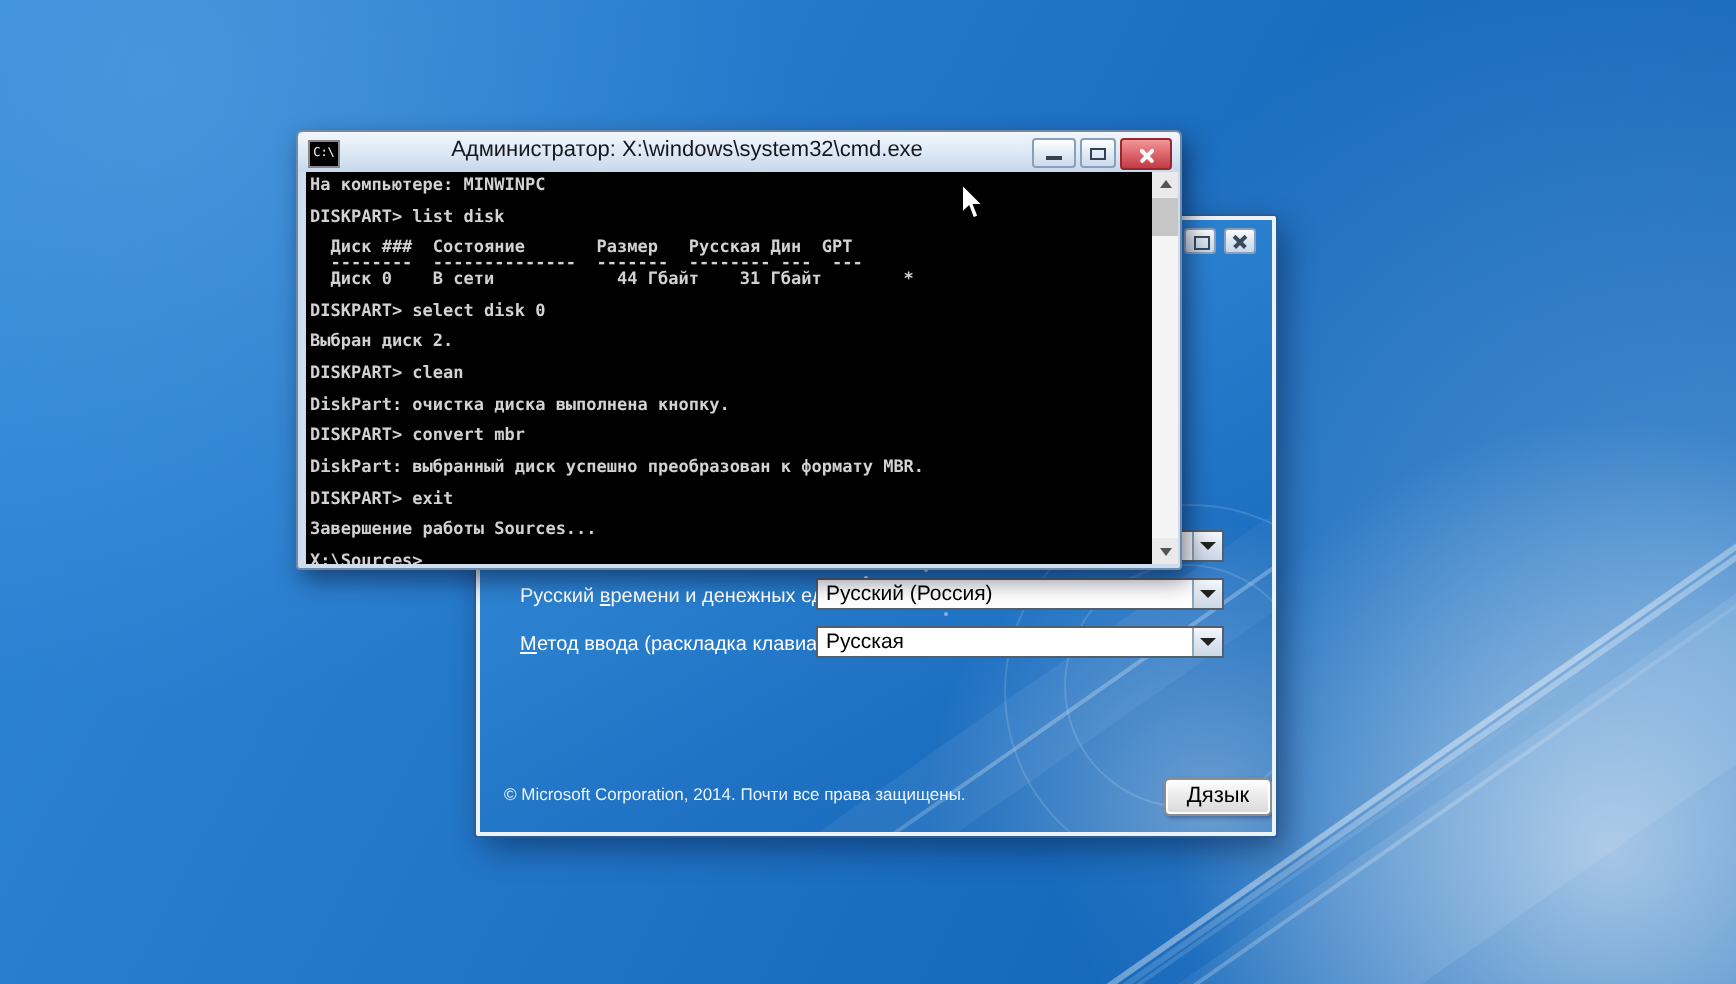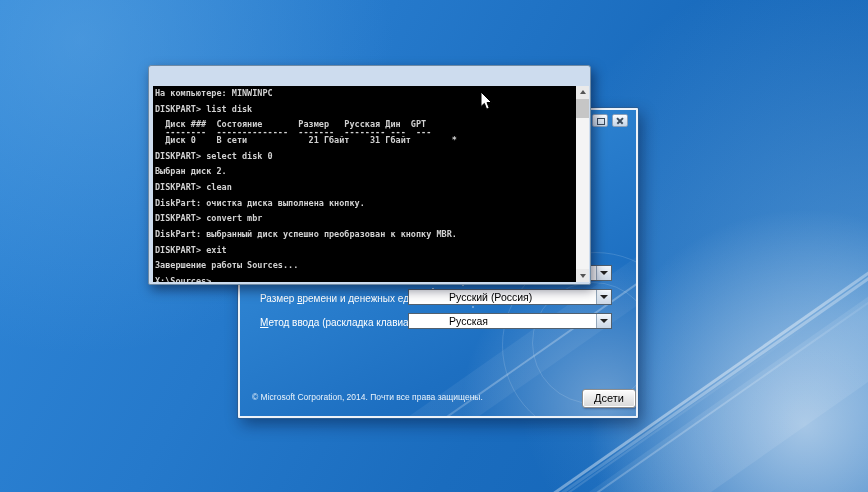--- a/index.html
+++ b/index.html
@@ -25,21 +25,21 @@
       40px 18px 0 rgba(255,255,255,.45), 22px 34px 0 rgba(255,255,255,.6), 52px 6px 0 rgba(255,255,255,.35);}
   .dlg-btn{position:absolute;top:4px;width:16px;height:13px;box-sizing:border-box;border:1px solid #8aa0ba;border-radius:2px;
     background:linear-gradient(#fbfdff, #dde7f2 48%, #c8d7e8);}
   .dlg-btn .sq{position:absolute;left:4px;top:3px;width:6px;height:5px;border:1px solid #3a4a5c;}
   .dlg-btn .xx1,.dlg-btn .xx2{position:absolute;left:3px;top:5px;width:8px;height:1.6px;background:#3a4a5c;}
   .dlg-btn .xx1{transform:rotate(45deg);} .dlg-btn .xx2{transform:rotate(-45deg);}
   .fld-label{position:absolute;left:20px;color:#ffffff;font-size:10px;white-space:nowrap;}
   .fld-label u{text-decoration:underline;}
   .combo{position:absolute;left:168px;width:204px;height:16px;box-sizing:border-box;background:#ffffff;
     border:1px solid #52606e;}
-  .combo .val{position:absolute;left:4px;top:1px;font-size:10.5px;color:#000;white-space:nowrap;margin-left:36px;}
+  .combo .val{position:absolute;left:4px;top:1px;font-size:10.5px;color:#000;white-space:nowrap;}
   .combo .arrow-btn{position:absolute;right:0;top:0;width:15px;height:14px;box-sizing:border-box;
     border-left:1px solid #94a7ba;background:linear-gradient(#f4f8fc, #dde6f0 50%, #ccd8e6);}
   .combo .tri{position:absolute;left:3px;top:5px;width:0;height:0;border-left:4px solid transparent;
     border-right:4px solid transparent;border-top:4px solid #222;}
   .instruction{position:absolute;left:0;top:251px;width:100%;text-align:center;color:#fff;font-size:10px;}
   .copyright{position:absolute;left:12px;top:282px;color:#eaf3fb;font-size:8.5px;}
   .next-btn{position:absolute;left:342px;top:279px;width:54px;height:19px;box-sizing:border-box;
     border:1px solid #8e8e8e;border-radius:3px;background:linear-gradient(#fefefe,#ececec 45%,#d8d8d8);
     box-shadow:inset 0 0 0 1px #fff, 1px 1px 2px rgba(0,0,40,.3);
     font-size:11px;color:#000;text-align:center;line-height:17px;}
@@ -101,62 +101,76 @@
       <span class="xx2"></span>
     </div>
 
     <div class="combo" style="top:155px;">
       <span class="val"></span>
       <span class="arrow-btn">
           <span class="tri"></span>
         </span>
     </div>
 
-    <div class="fld-label" style="top:183px;"><span>Размер </span><u>в</u><span>ремени и денежных единиц:</span></div>
+    <div class="fld-label" style="top:183px;"><span>Русский </span><u>в</u><span>ремени и денежных единиц:</span></div>
     <div class="combo" style="top:179px;">
       <span class="val">Русский (Россия)</span>
       <span class="arrow-btn">
           <span class="tri"></span>
         </span>
     </div>
 
     <div class="fld-label" style="top:207px;"><span></span><u>М</u><span>етод ввода (раскладка клавиатуры):</span></div>
     <div class="combo" style="top:203px;">
       <span class="val">Русская</span>
       <span class="arrow-btn">
           <span class="tri"></span>
         </span>
     </div>
 
     <div class="copyright">© Microsoft Corporation, 2014. Почти все права защищены.</div>
-    <div class="next-btn"><u>Д</u><span>сети</span></div>
+    <div class="next-btn"><u>Д</u><span>язык</span></div>
   </div>
 
   <div class="cmd-window">
+    <div class="cmd-titlebar">
+      <div class="cmd-icon">C:\</div>
+      <div class="cmd-title">Администратор: X:\windows\system32\cmd.exe</div>
+      <div class="tbtn tbtn-min">
+          <span class="dash"></span>
+        </div>
+      <div class="tbtn tbtn-max">
+          <span class="box"></span>
+        </div>
+      <div class="tbtn tbtn-close">
+          <span class="x1"></span>
+          <span class="x2"></span>
+        </div>
+    </div>
     <div class="console">
       <div class="console-text">
           <div class="console-line">На компьютере: MINWINPC</div>
           <div class="console-line"></div>
           <div class="console-line">DISKPART&gt; list disk</div>
           <div class="console-line"></div>
           <div class="console-line">  Диск ###  Состояние       Размер   Русская Дин  GPT</div>
           <div class="console-line">  --------  --------------  -------  -------- ---  ---</div>
-          <div class="console-line">  Диск 0    В сети            21 Гбайт    31 Гбайт        *</div>
+          <div class="console-line">  Диск 0    В сети            44 Гбайт    31 Гбайт        *</div>
           <div class="console-line"></div>
           <div class="console-line">DISKPART&gt; select disk 0</div>
           <div class="console-line"></div>
           <div class="console-line">Выбран диск 2.</div>
           <div class="console-line"></div>
           <div class="console-line">DISKPART&gt; clean</div>
           <div class="console-line"></div>
           <div class="console-line">DiskPart: очистка диска выполнена кнопку.</div>
           <div class="console-line"></div>
           <div class="console-line">DISKPART&gt; convert mbr</div>
           <div class="console-line"></div>
-          <div class="console-line">DiskPart: выбранный диск успешно преобразован к кнопку MBR.</div>
+          <div class="console-line">DiskPart: выбранный диск успешно преобразован к формату MBR.</div>
           <div class="console-line"></div>
           <div class="console-line">DISKPART&gt; exit</div>
           <div class="console-line"></div>
           <div class="console-line">Завершение работы Sources...</div>
           <div class="console-line"></div>
           <div class="console-line">X:\Sources&gt;</div>
         </div>
       <div class="scrollbar">
         <div class="sb-btn sb-up">
             <span class="tri"></span>

